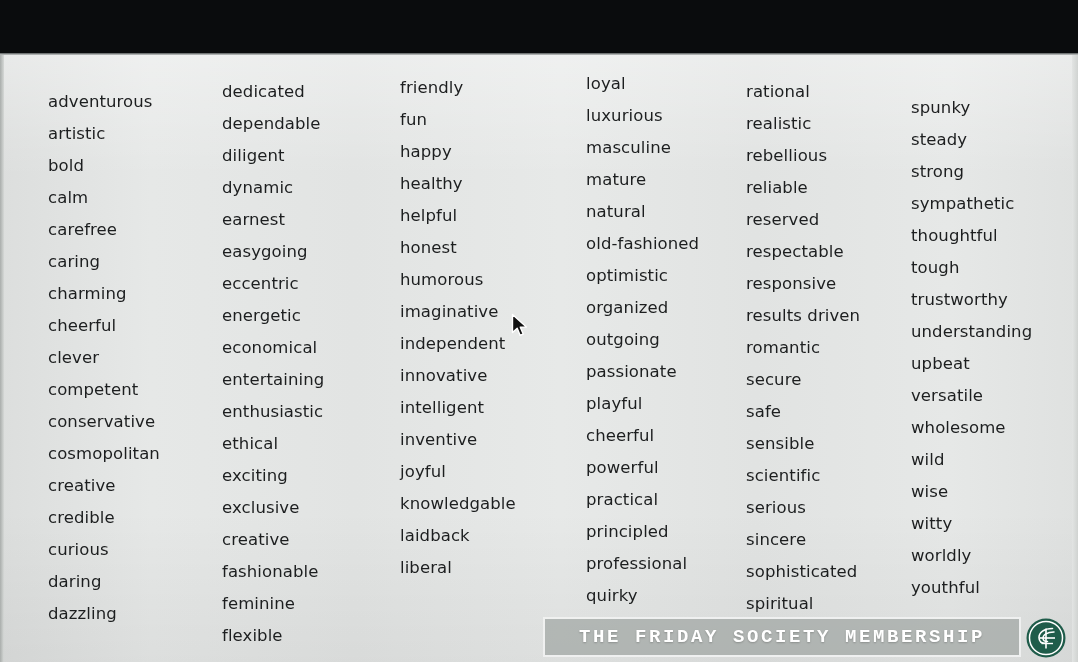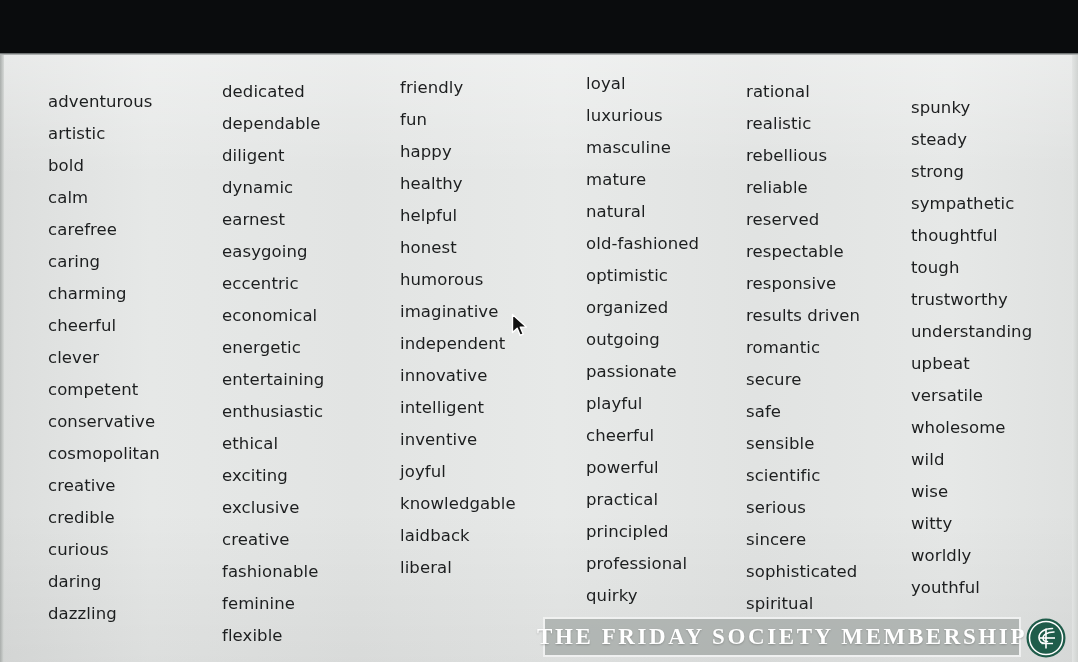--- a/index.html
+++ b/index.html
@@ -128,22 +128,22 @@
     height: 40px;
     background: rgba(150,156,154,0.62);
     border: 2px solid rgba(255,255,255,0.80);
     box-sizing: border-box;
     display: flex;
     align-items: center;
     justify-content: center;
     z-index: 7;
   }
   #banner-text {
-    font-family: Liberation Serif, serif;
-    font-size: 23px;
+    font-family: Liberation Mono, monospace;
+    font-size: 19px;
     font-weight: bold;
     letter-spacing: 2.6px;
     color: #ffffff;
     text-shadow: 0 1px 2px rgba(0,0,0,0.22);
     white-space: nowrap;
   }
   #logo-wrap {
     position: absolute;
     left: 1022px;
     top: 617px;
@@ -197,22 +197,22 @@
         <div class="word">dazzling</div>
       </div>
     <div class="word-column" id="col-1">
         <div class="word">dedicated</div>
         <div class="word">dependable</div>
         <div class="word">diligent</div>
         <div class="word">dynamic</div>
         <div class="word">earnest</div>
         <div class="word">easygoing</div>
         <div class="word">eccentric</div>
+        <div class="word">energetic</div>
         <div class="word">economical</div>
-        <div class="word">energetic</div>
         <div class="word">entertaining</div>
         <div class="word">enthusiastic</div>
         <div class="word">ethical</div>
         <div class="word">exciting</div>
         <div class="word">exclusive</div>
         <div class="word">creative</div>
         <div class="word">fashionable</div>
         <div class="word">feminine</div>
         <div class="word">flexible</div>
       </div>

